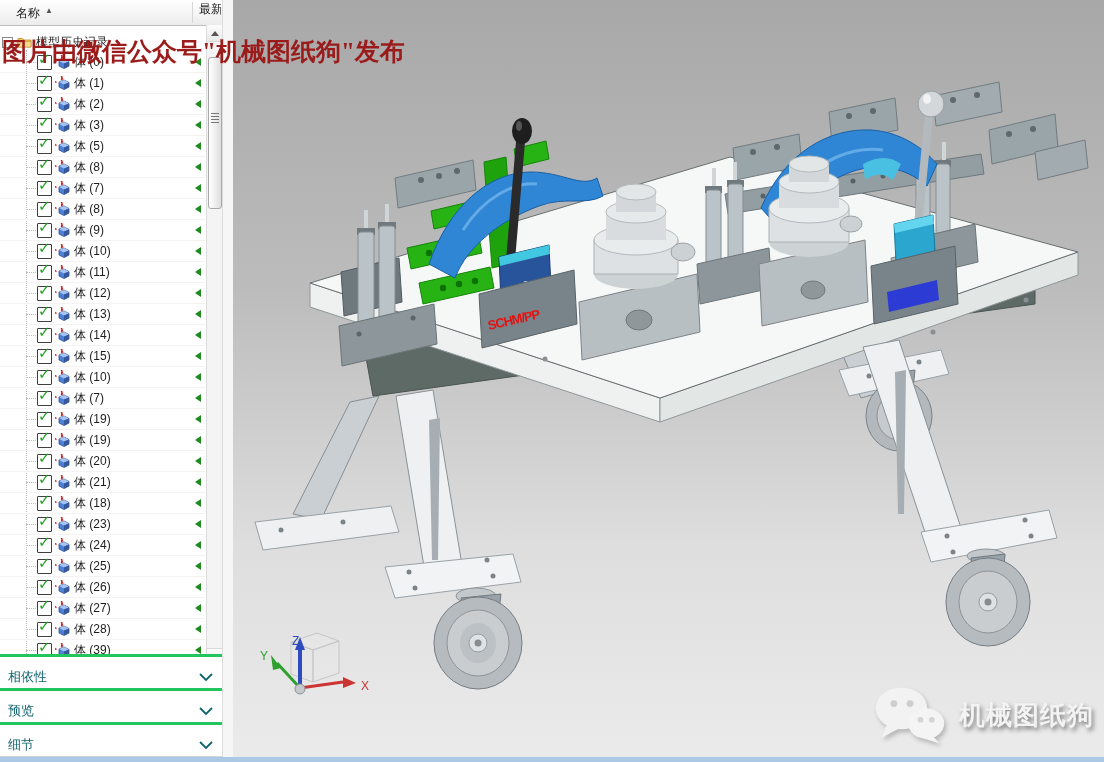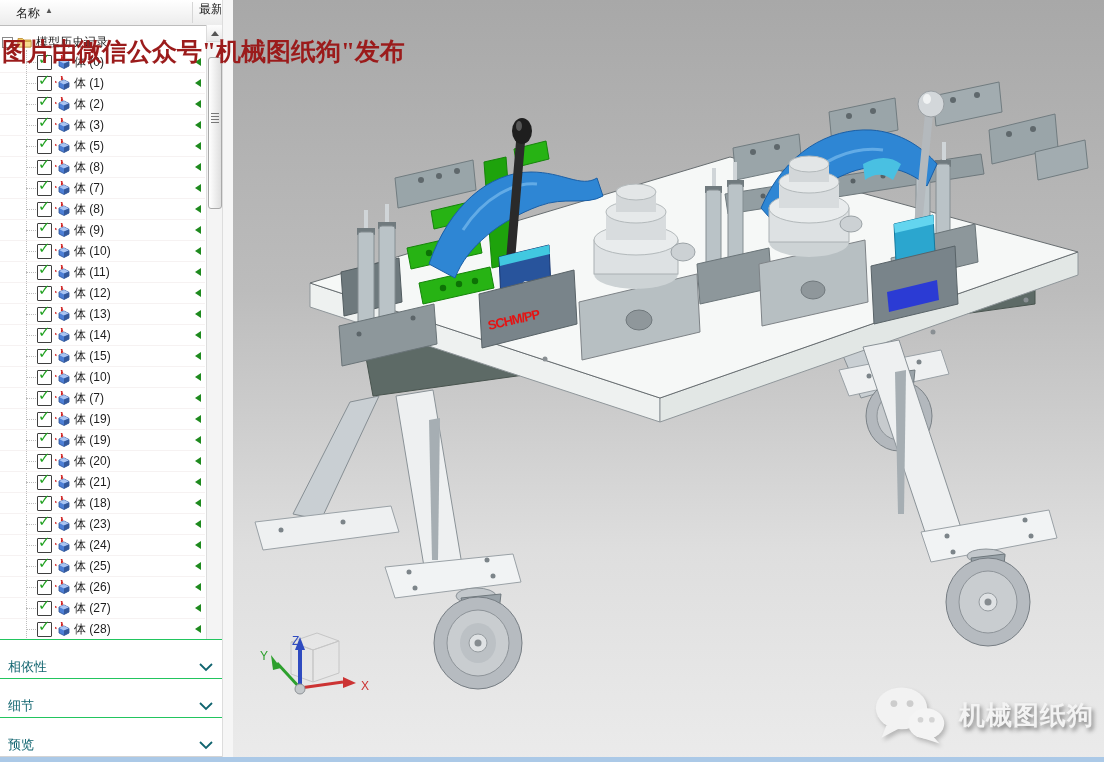--- a/index.html
+++ b/index.html
@@ -52,21 +52,21 @@
   .hbtn.left .tri{left:4px;border-top:4px solid transparent;border-bottom:4px solid transparent;border-right:5px solid #555;}
   .hbtn.right{right:0;}
   .hbtn.right .tri{right:4px;border-top:4px solid transparent;border-bottom:4px solid transparent;border-left:5px solid #555;}
   .hthumb{position:absolute;left:38px;top:1px;width:100px;height:13px;background:linear-gradient(#ffffff,#dedede);
       border:1px solid #a9a9a9;border-radius:2px;}
   .hgrip{position:absolute;left:45px;top:3px;width:10px;height:8px;
       background:repeating-linear-gradient(90deg,#8c8c8c 0 1px,transparent 1px 4px);}
 
   
   .panels{position:absolute;left:0;right:0;bottom:5px;background:#fff;}
-  .panel-row{position:relative;height:23px;border-top:1px solid #22c55e;display:flex;align-items:center;justify-content:space-between;padding:15px 9px 0 8px;}
+  .panel-row{position:relative;height:23px;border-top:3px solid #22c55e;display:flex;align-items:center;justify-content:space-between;padding:8px 9px 0 8px;}
   .panel-row:last-child{border-bottom:1px solid #d4d4d4;}
   .panel-label{font-size:13px;color:var(--panel_teal,#10646f);}
   .chev{color:var(--panel_teal,#10646f);display:inline-flex;margin-top:2px;}
 
   
   .splitter{position:absolute;left:222px;top:0;width:11px;height:762px;background:#f6f6f6;
       border-left:1px solid #dddddd;border-right:1px solid #8f8f8f;}
   .viewport{position:absolute;left:233px;top:0;width:871px;height:762px;
       background:linear-gradient(180deg,var(--viewport_top,#a8a8a8) 0%,#bcbcbc 38%,#dedede 72%,var(--viewport_bottom,#ebebeb) 100%);}
   .scene{position:absolute;left:0;top:0;}
@@ -679,30 +679,30 @@
   <div class="panel-row">
     <span class="panel-label">相依性</span>
     <span class="chev">
       <svg width="14" height="9" viewBox="0 0 14 9">
               <path d="M1 1 L7 7 L13 1" fill="none" stroke="currentColor" stroke-width="1.8"></path>
             </svg>
     </span>
   </div>
 
   <div class="panel-row">
-    <span class="panel-label">细节</span>
+    <span class="panel-label">预览</span>
     <span class="chev">
       <svg width="14" height="9" viewBox="0 0 14 9">
               <path d="M1 1 L7 7 L13 1" fill="none" stroke="currentColor" stroke-width="1.8"></path>
             </svg>
     </span>
   </div>
 
   <div class="panel-row">
-    <span class="panel-label">预览</span>
+    <span class="panel-label">细节</span>
     <span class="chev">
       <svg width="14" height="9" viewBox="0 0 14 9">
               <path d="M1 1 L7 7 L13 1" fill="none" stroke="currentColor" stroke-width="1.8"></path>
             </svg>
     </span>
   </div>
 </div>
   </aside>
 
   <div class="splitter"></div>

